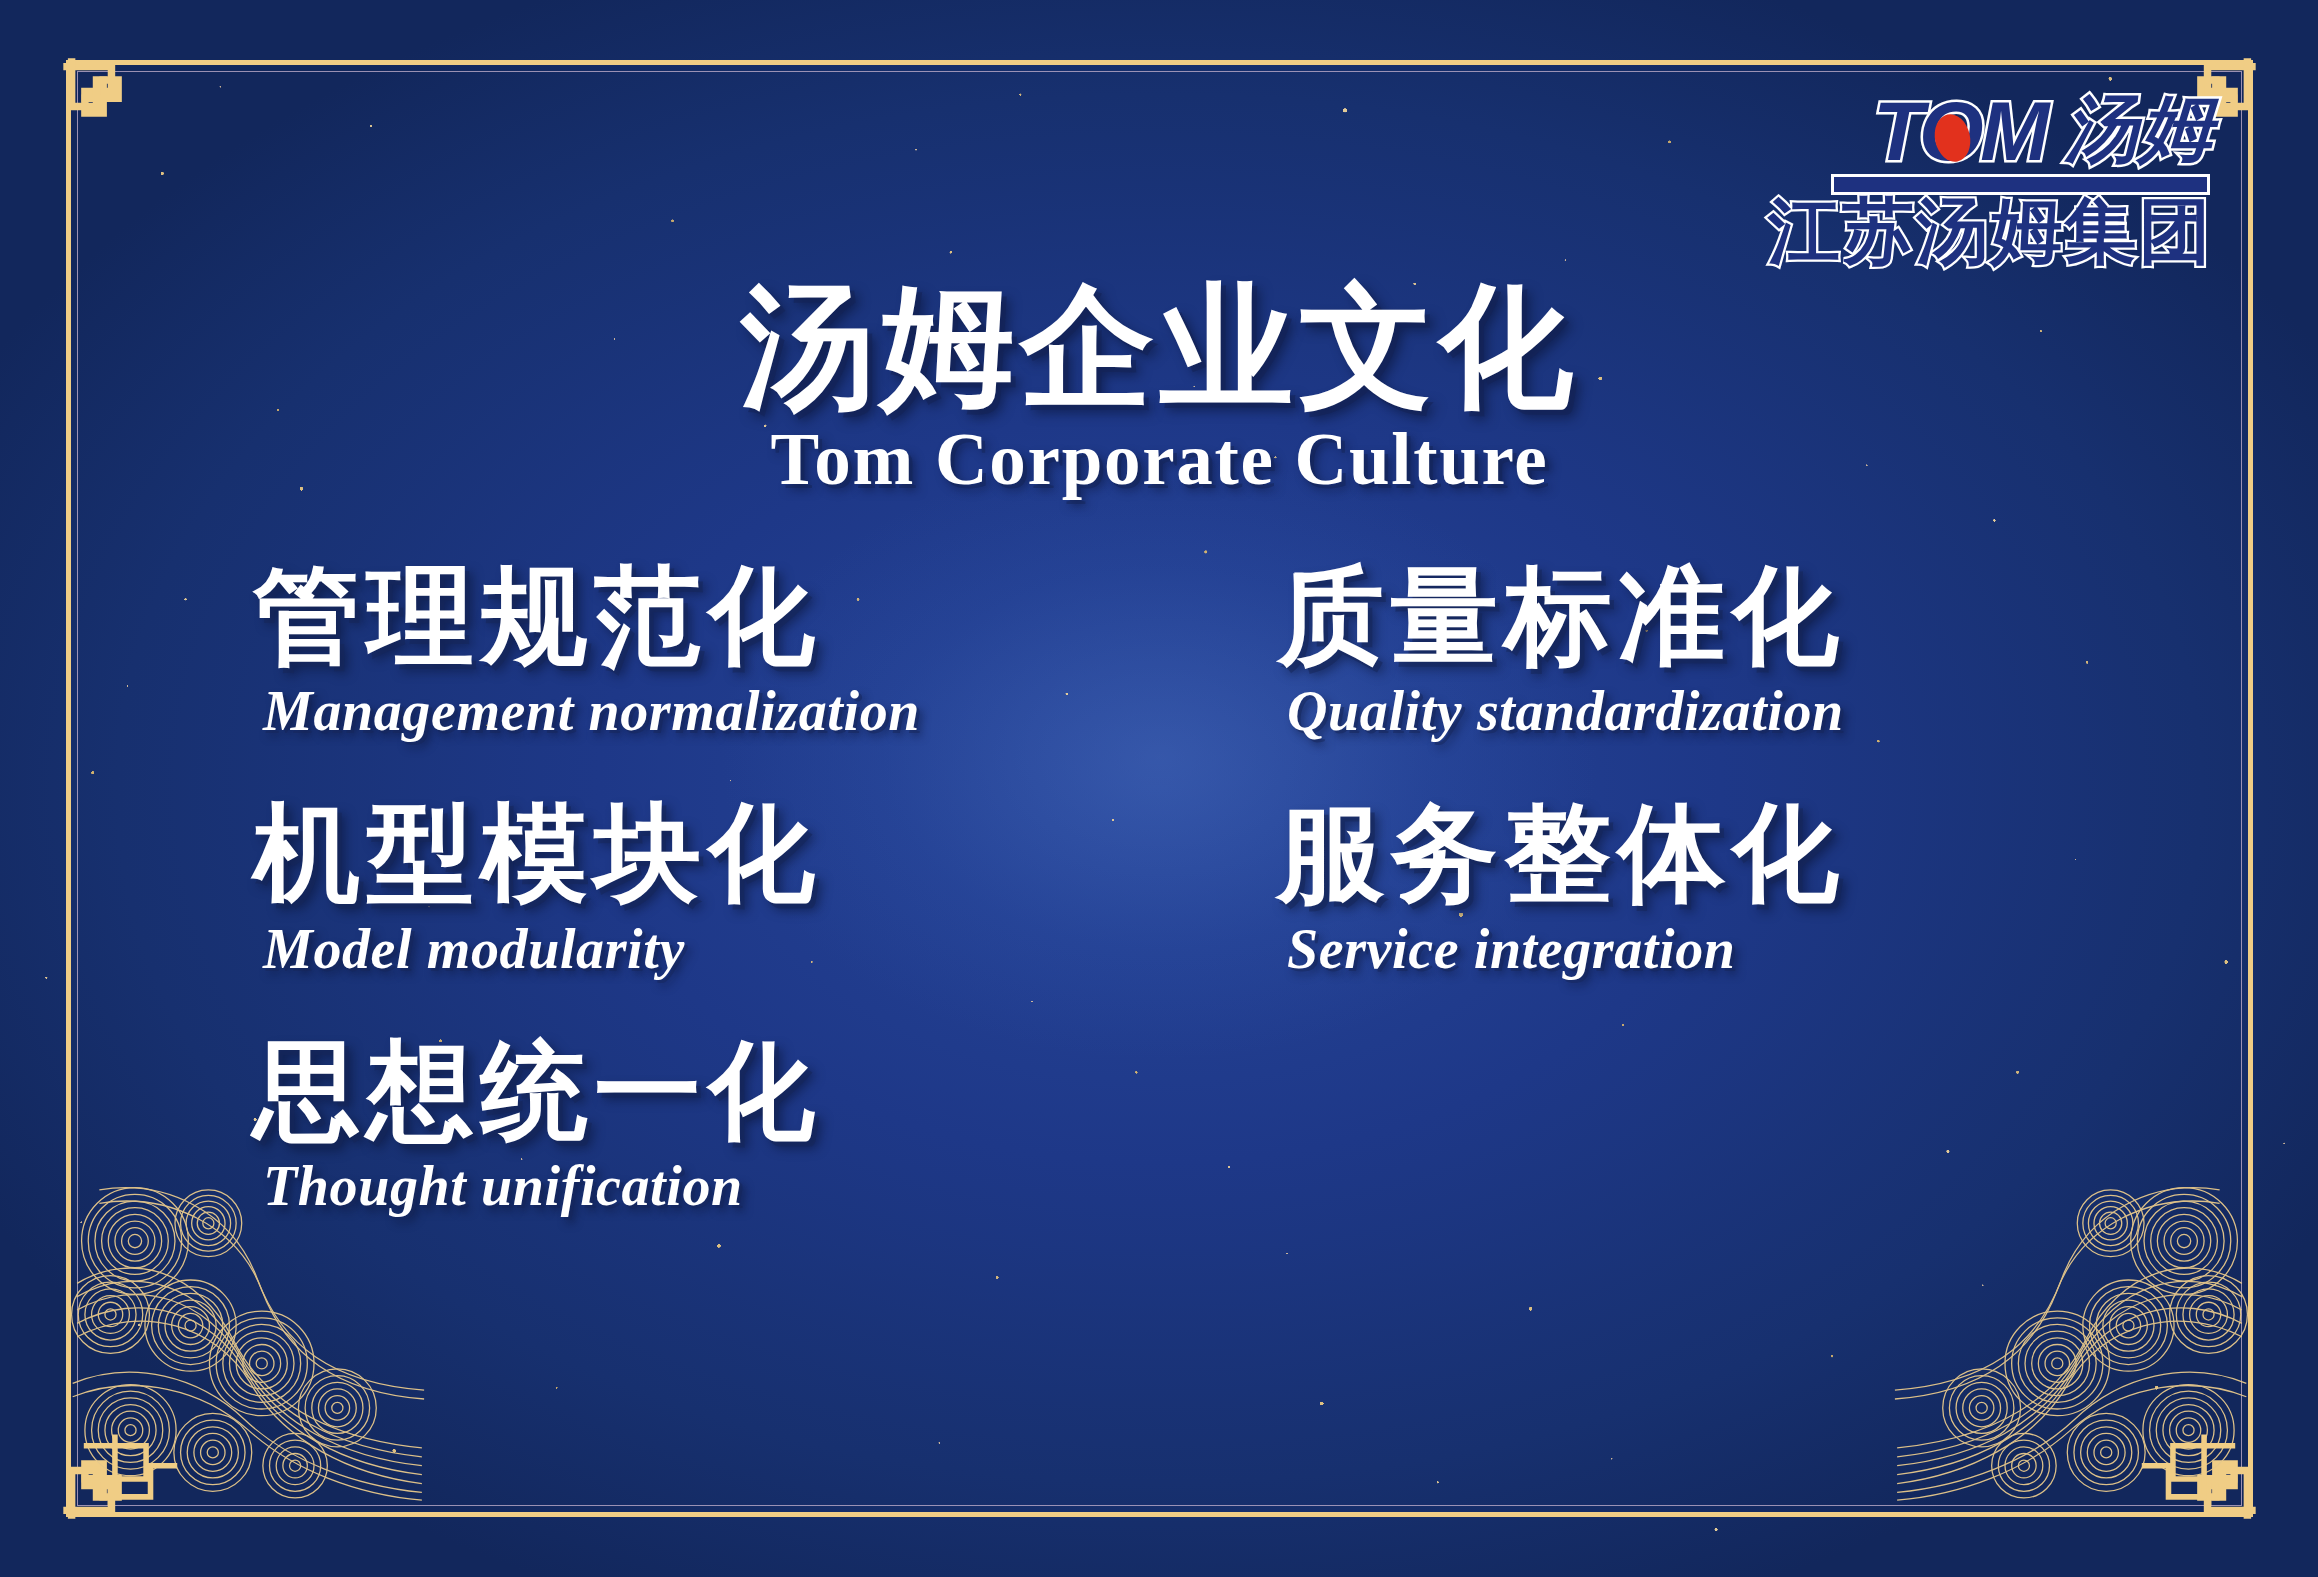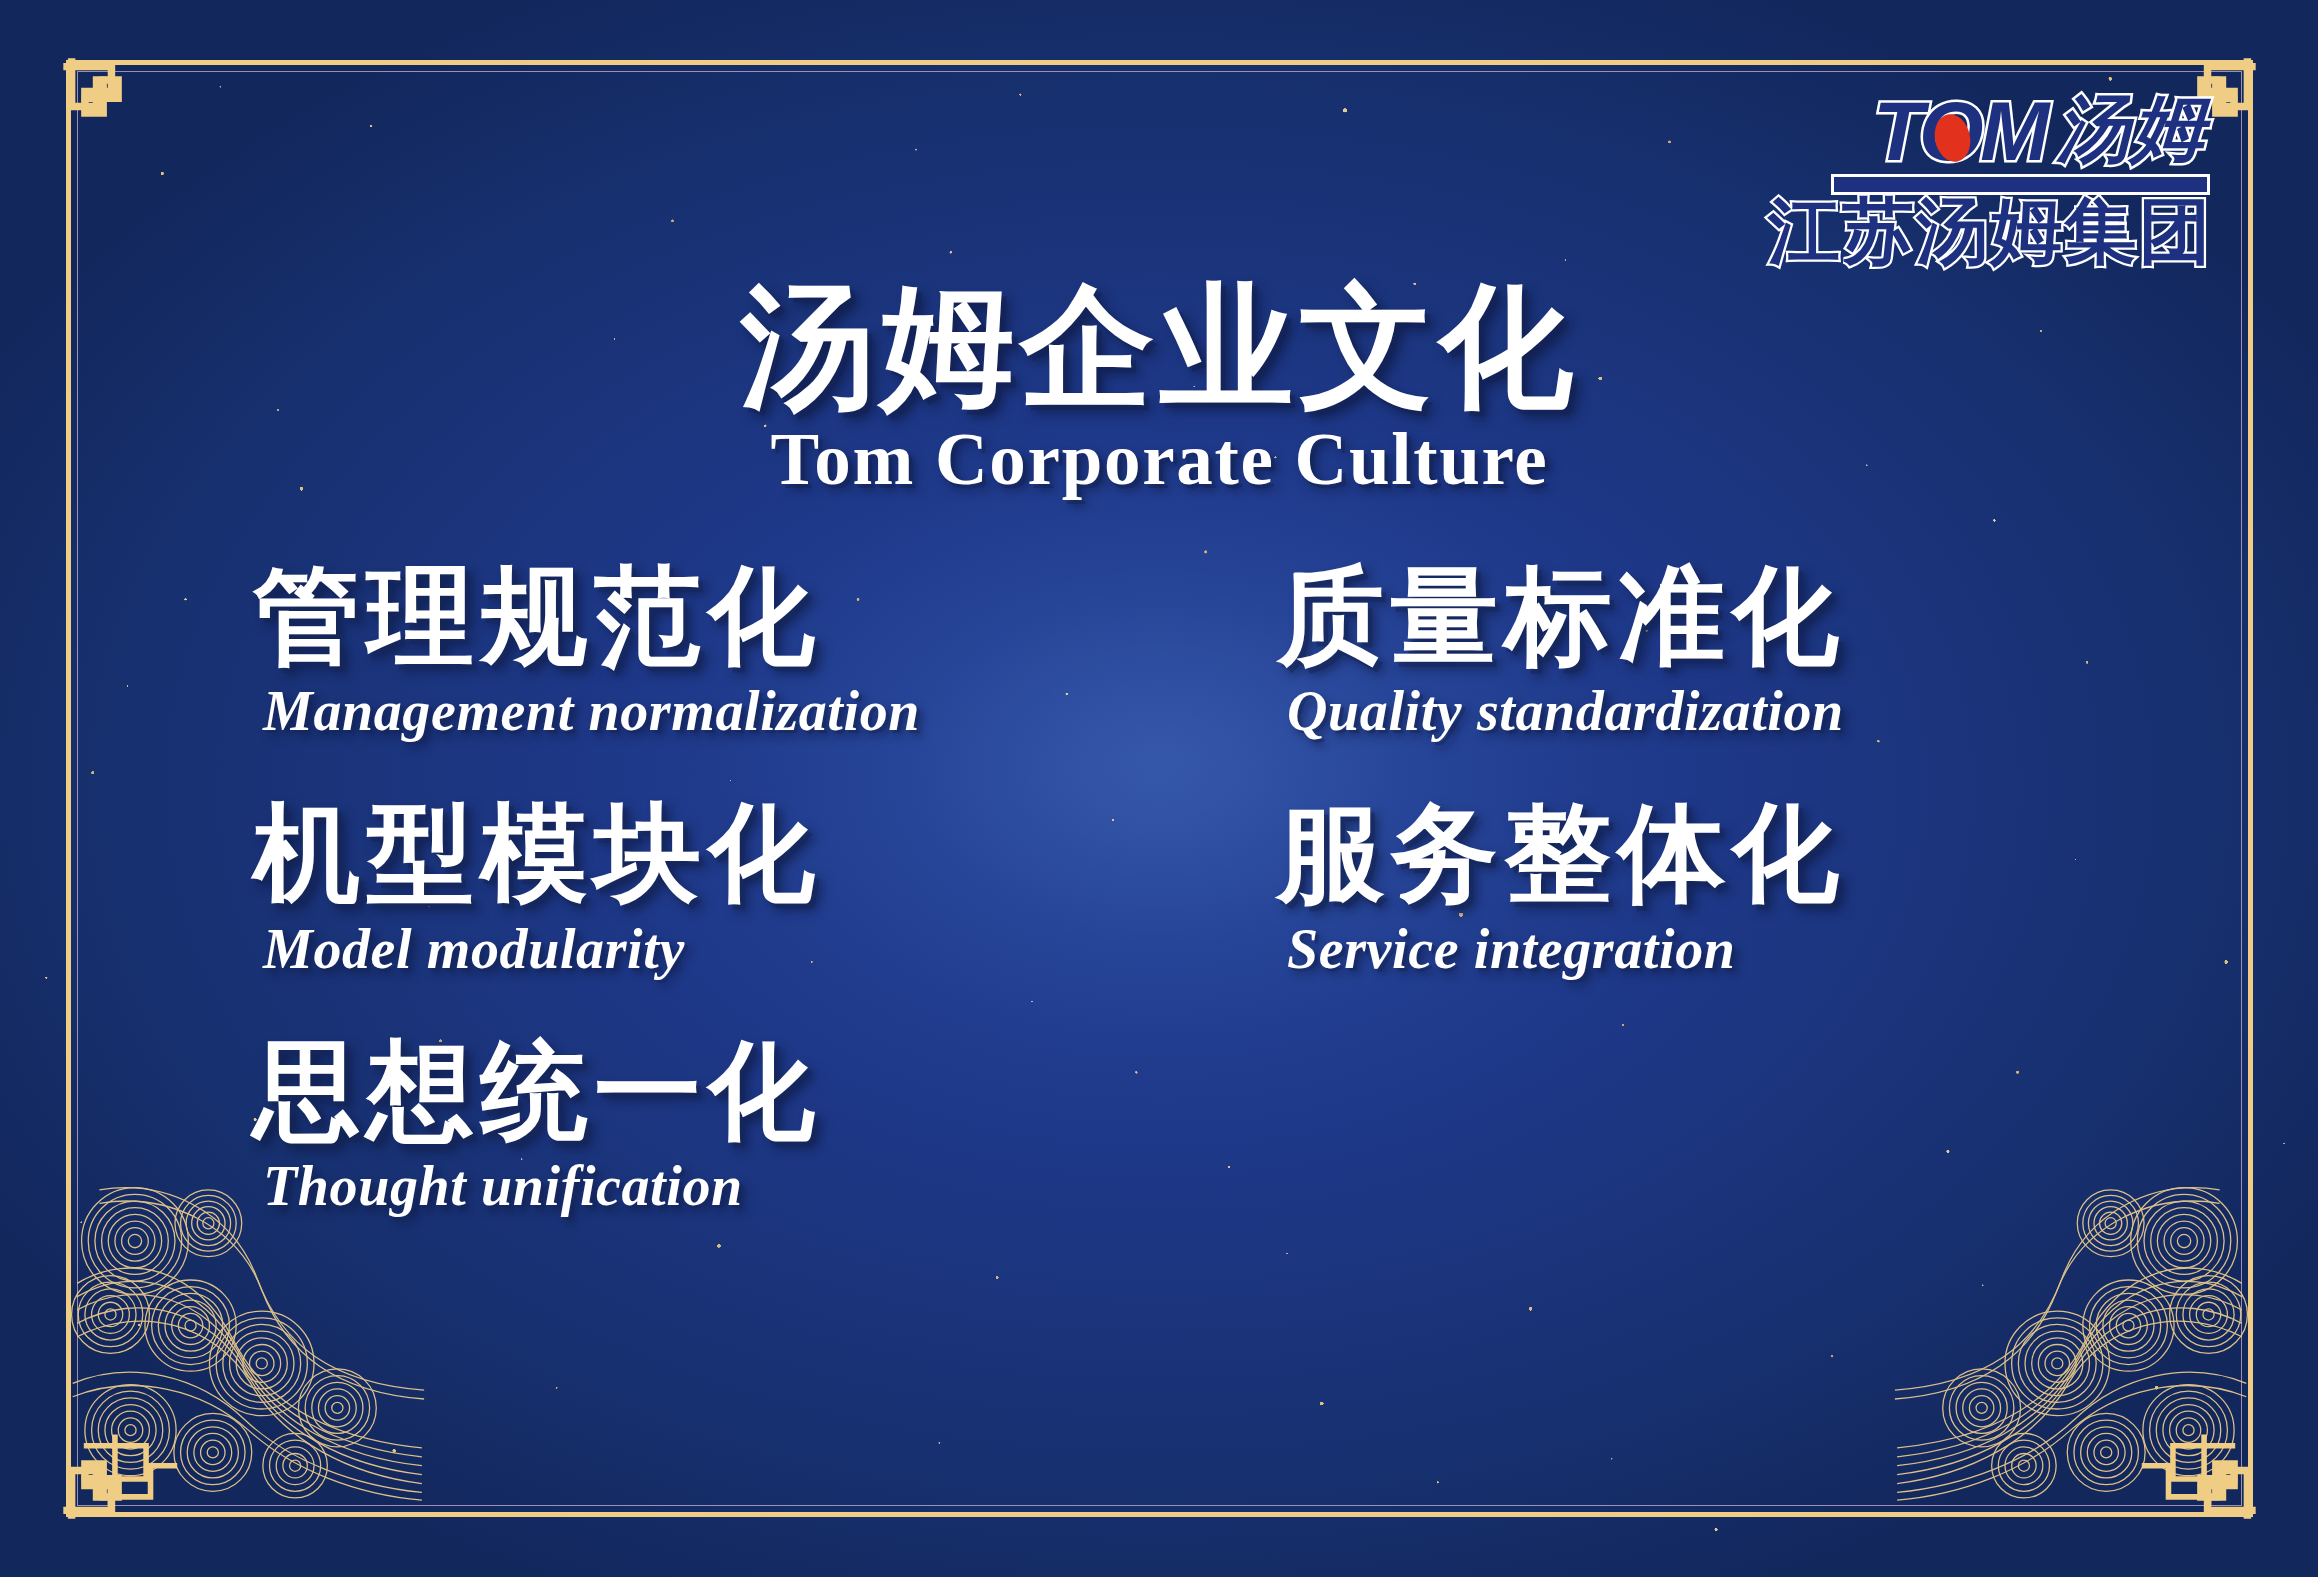--- a/index.html
+++ b/index.html
@@ -155,21 +155,21 @@
     paint-order:stroke fill;
     line-height:1;
     white-space:nowrap;
   }
   .logo-dot{
     position:absolute;right:243px;top:24.5px;width:35px;height:48px;
     background:#e2311d;border-radius:50%;
     transform:rotate(-12deg);
   }
   .logo-cn{
-    position:absolute;right:8px;top:-2.2px;
+    position:absolute;right:0;top:-2.2px;
     font-family:"DejaVu Sans", sans-serif;
     font-size:73px;font-weight:bold;font-style:italic;
     color:#1e3180;
     -webkit-text-stroke:5px #ffffff;
     paint-order:stroke fill;
     line-height:1.15;letter-spacing:1.1px;
     white-space:nowrap;
   }
   .logo-underbar{
     position:absolute;right:3.3px;top:85px;width:373px;height:14.5px;

